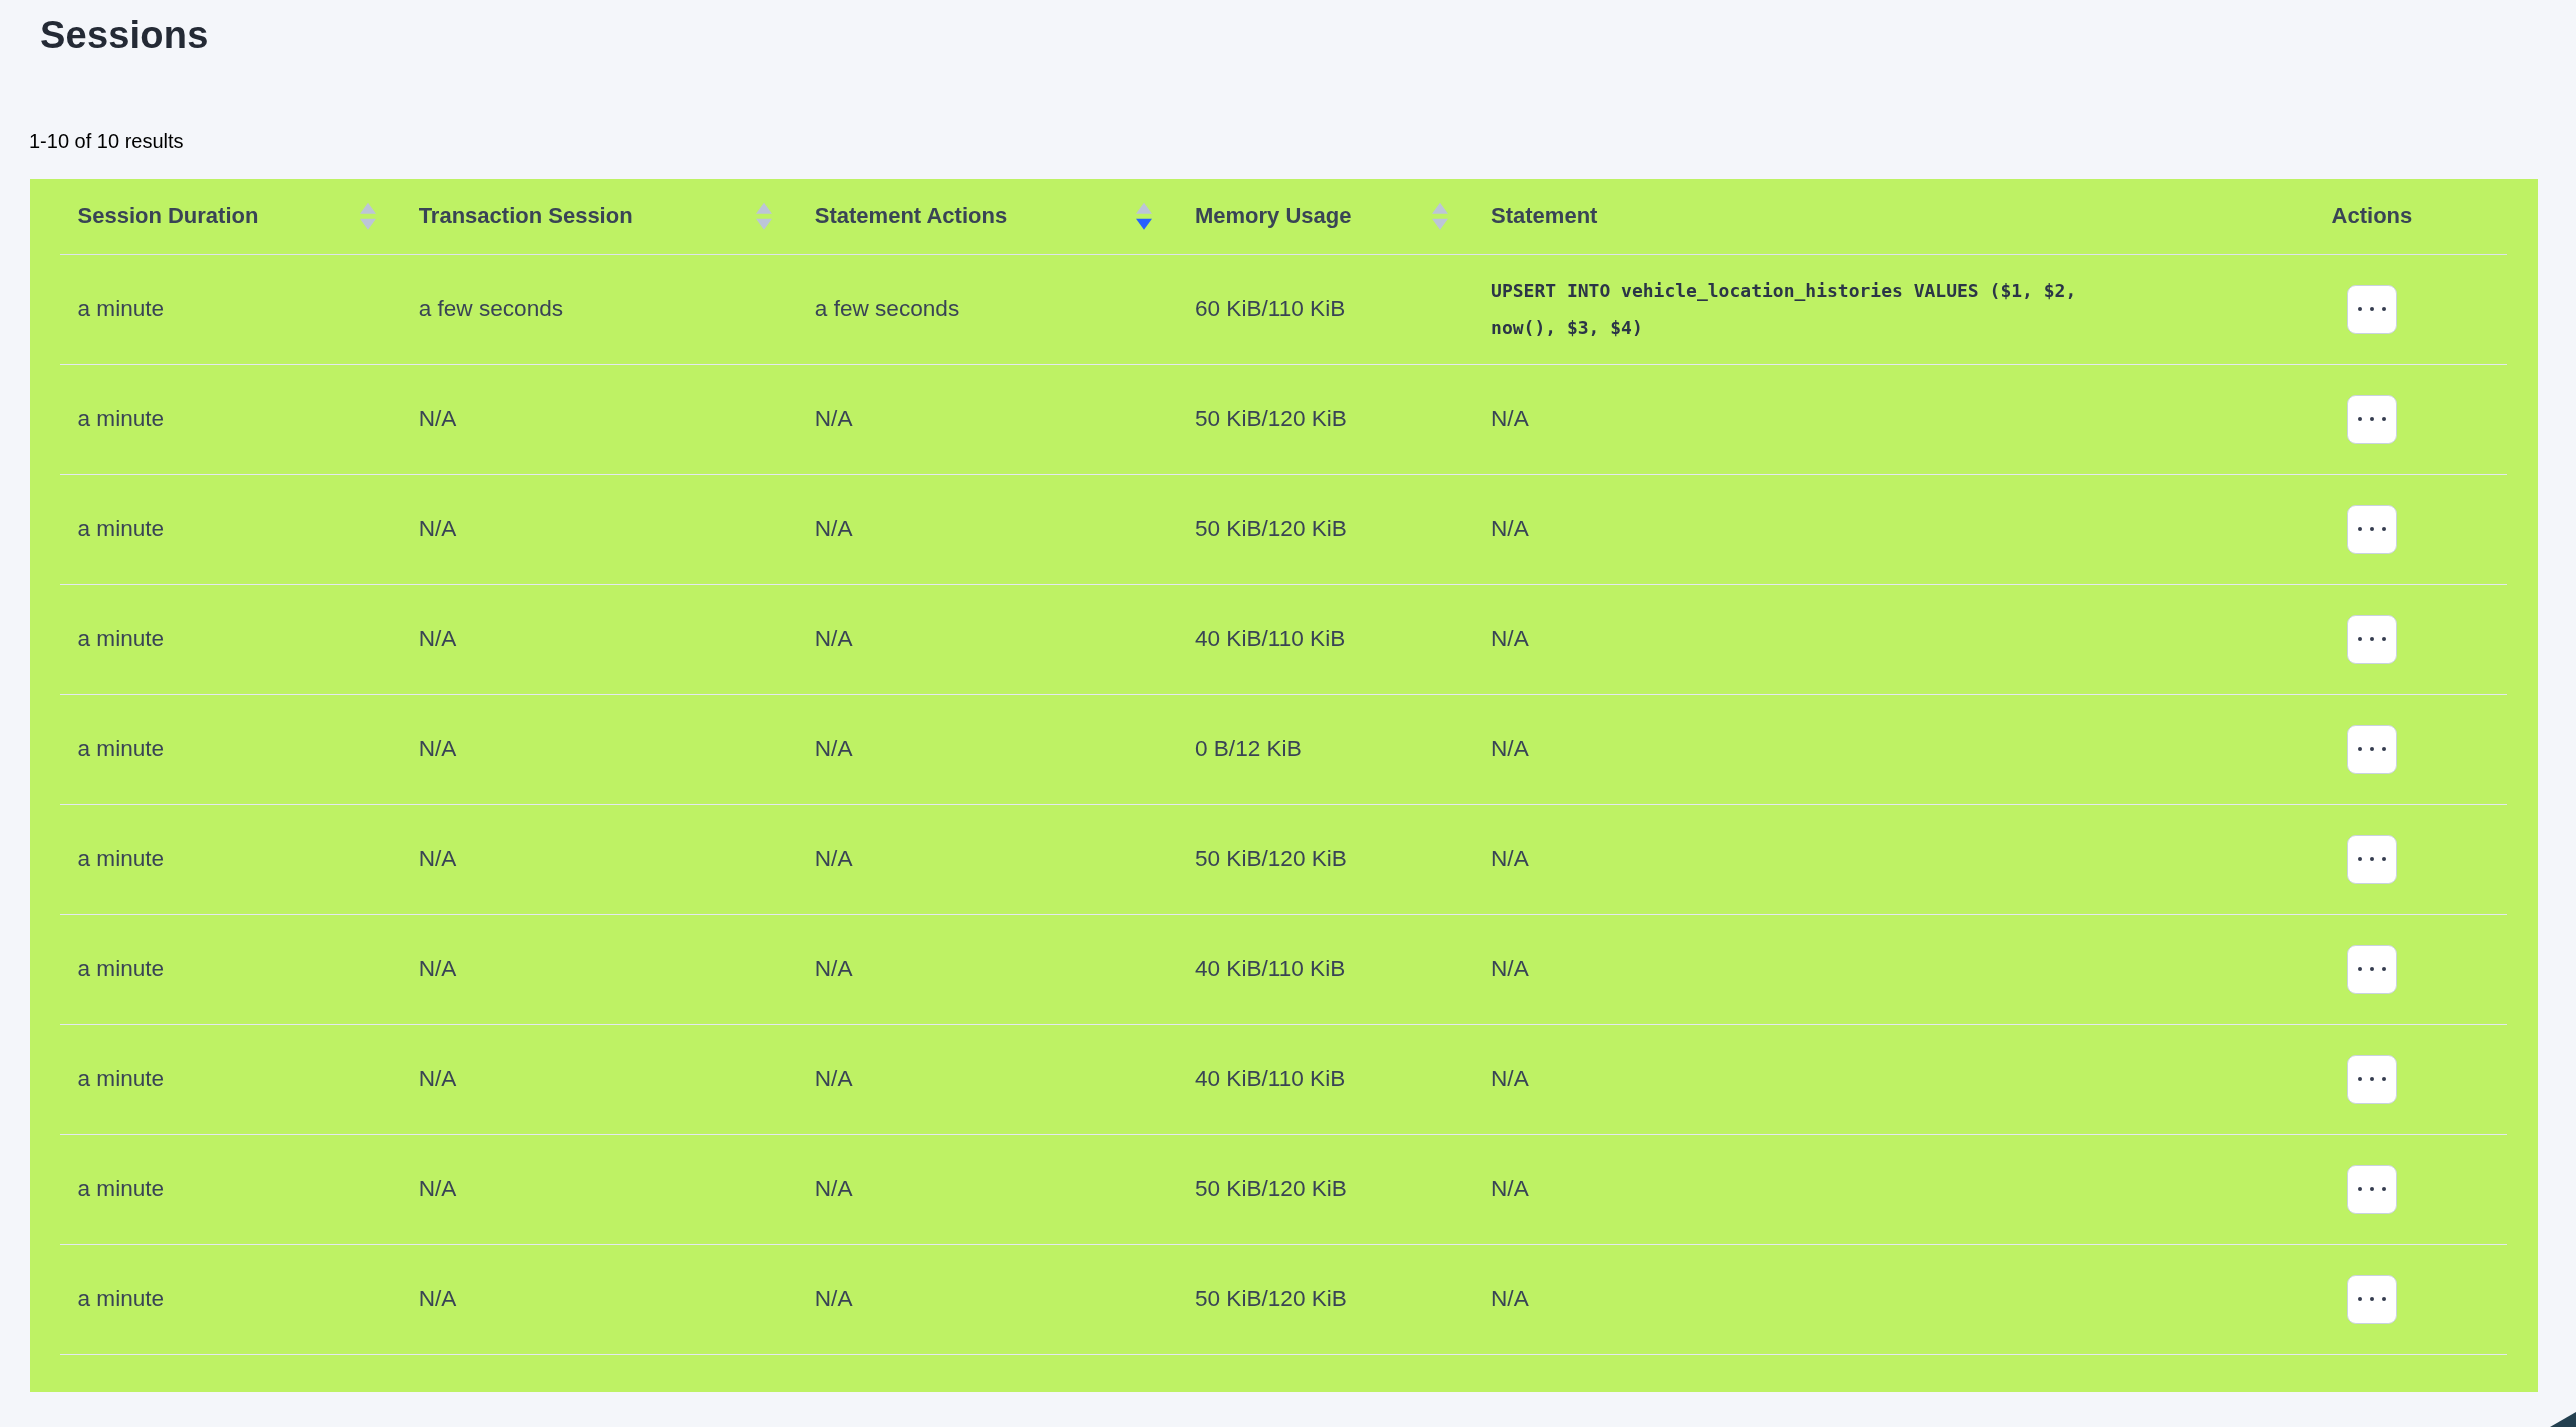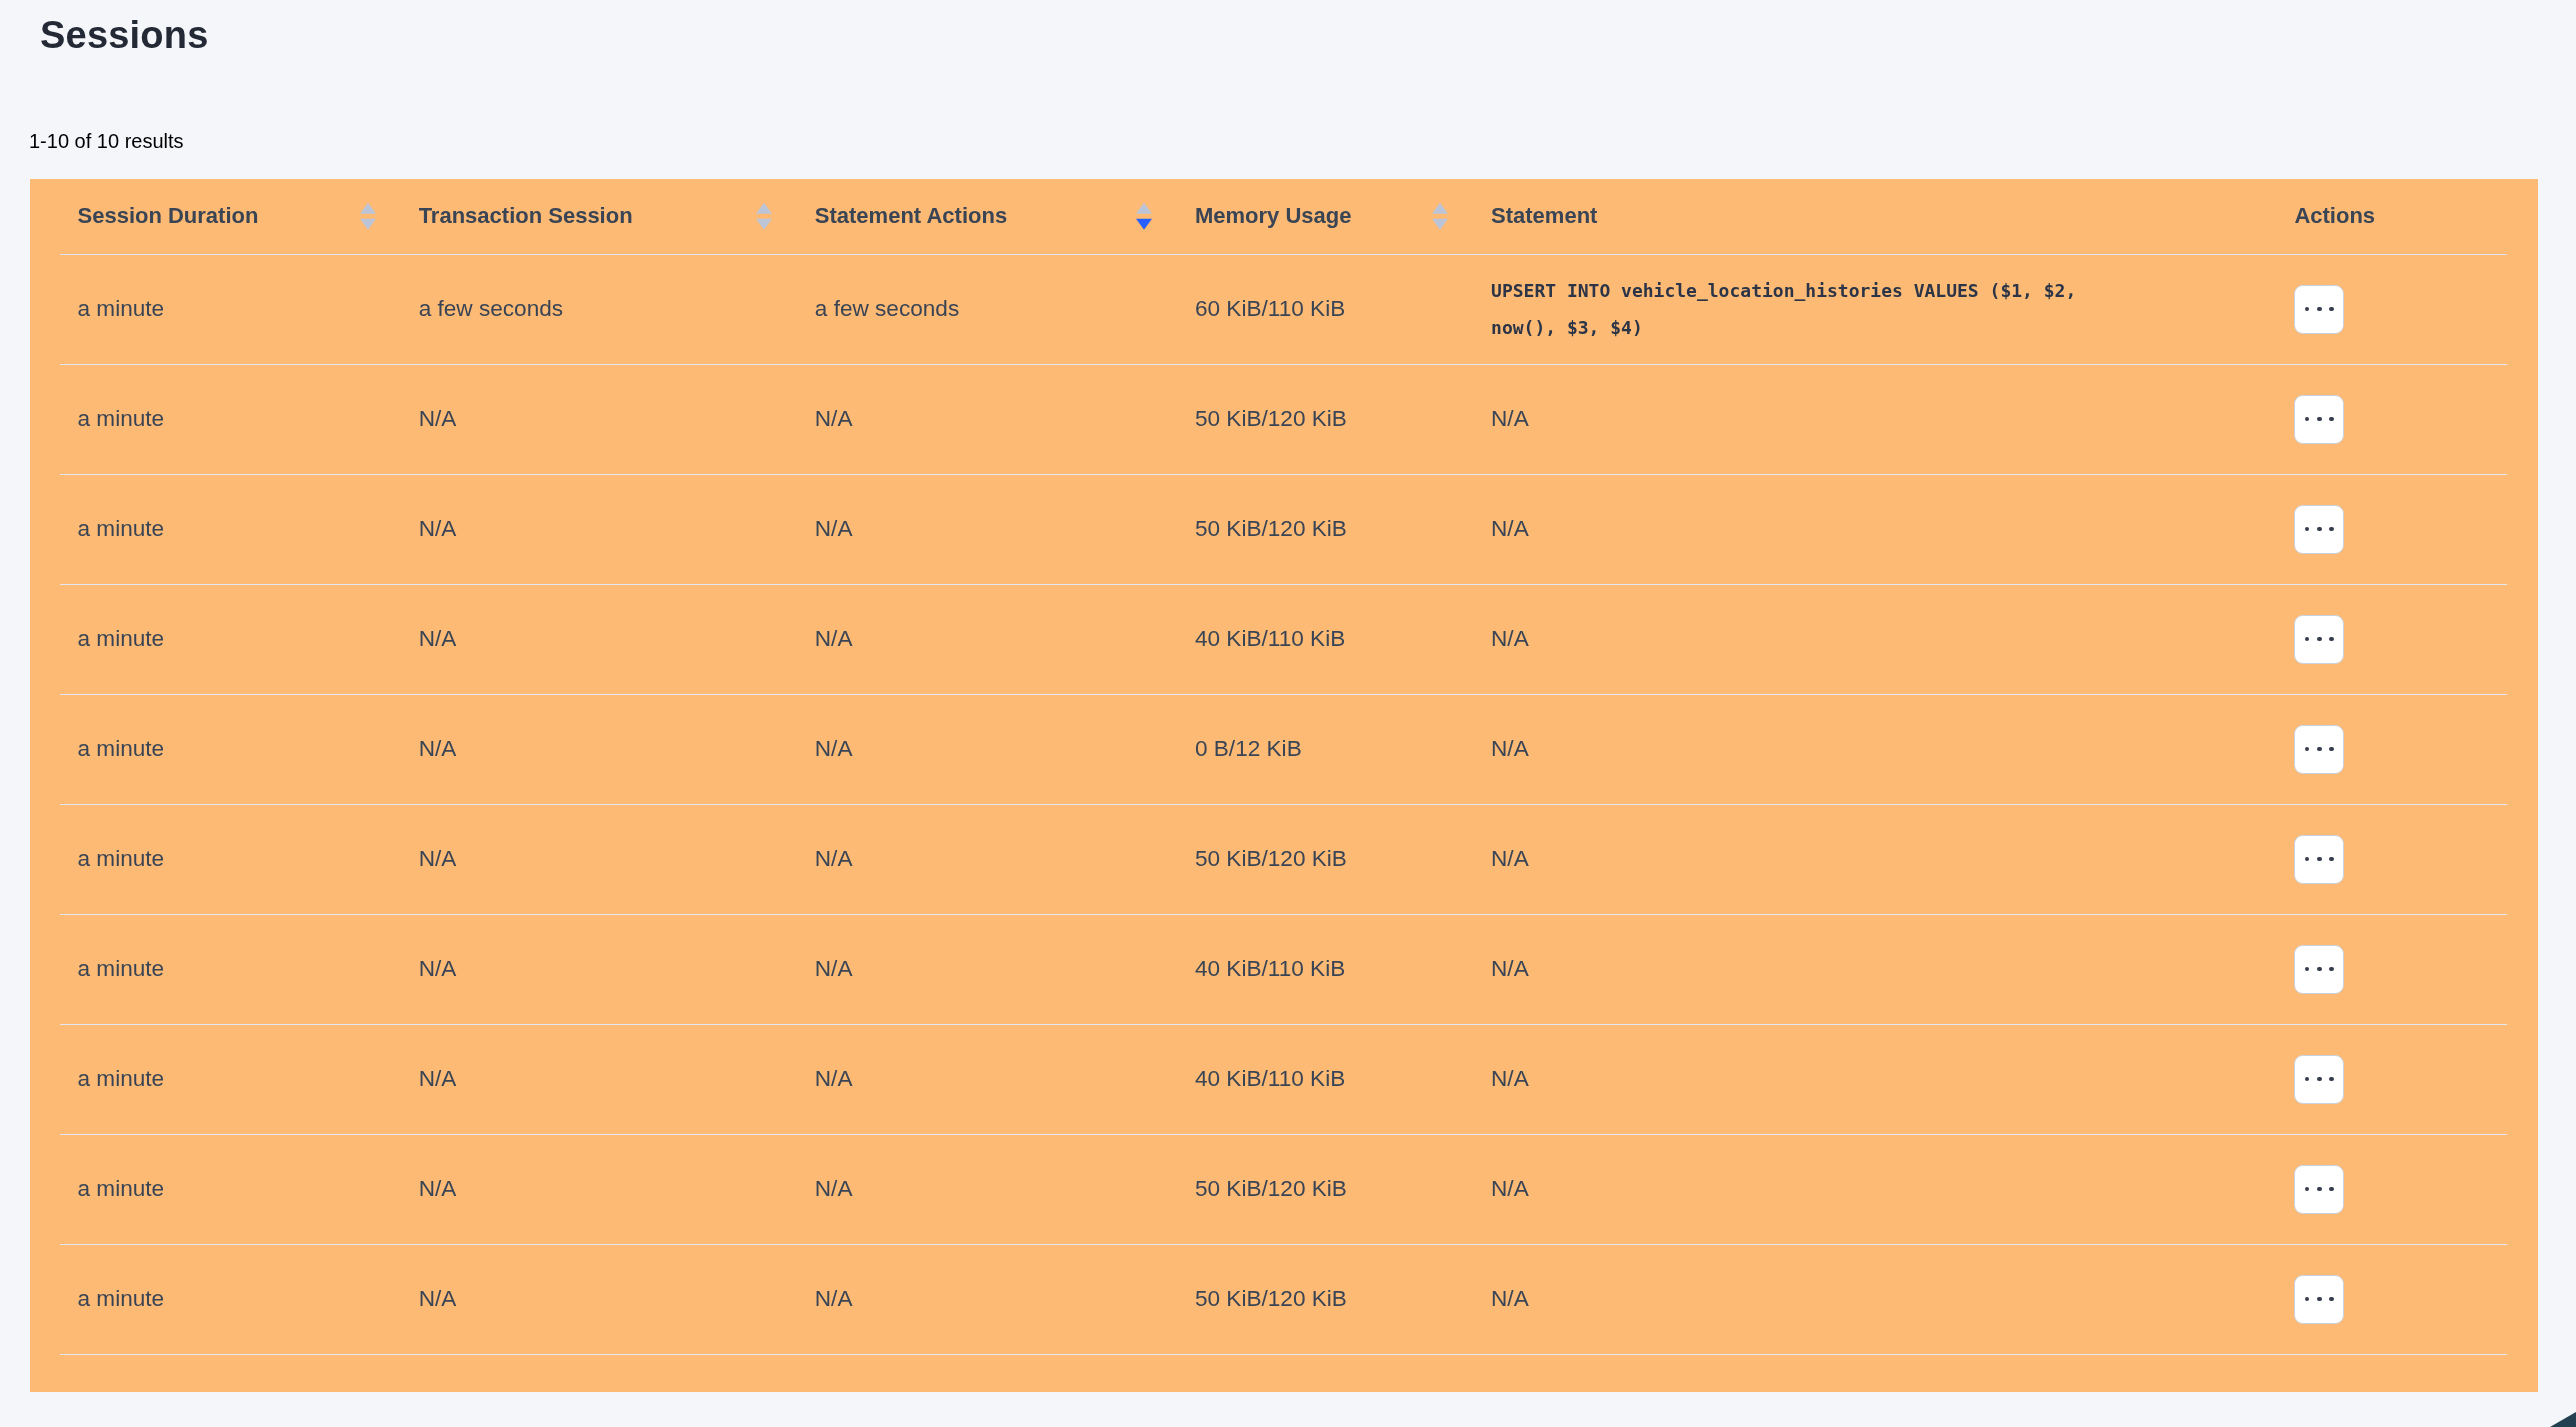--- a/index.html
+++ b/index.html
@@ -16,21 +16,21 @@
     font-size: 38px; font-weight: 600; color: #242a35;
     margin: 0; letter-spacing: 0.2px;
   }
   .results-count {
     position: absolute; left: 29px; top: 130px;
     font-size: 20px; color: #000000;
   }
   .card {
     position: absolute; left: 29.5px; top: 179px;
     width: 2508px; height: 1213px;
-    background: #fdba74;
+    background: #bef264;
   }
   table.sessions {
     border-collapse: collapse; table-layout: fixed;
     margin-left: 30px; width: 2447px;
   }
   col.c-session     { width: 359px; }
   col.c-transaction { width: 396px; }
   col.c-statementd  { width: 380px; }
   col.c-memory      { width: 296px; }
   col.c-statement   { width: 803px; }
@@ -43,21 +43,21 @@
     text-align: left; vertical-align: middle;
     position: relative; padding: 0; cursor: pointer;
   }
   tbody td {
     height: 110px;
     border-bottom: 0.9px solid #e3e8f1;
     font-size: 22.6px; color: #394455;
     vertical-align: middle; padding: 0;
   }
   .pad-first { padding-left: 18px; }
-  .th-actions, .td-actions { text-align: left; padding-right: 57px; }
+  .th-actions, .td-actions { text-align: center; padding-right: 57px; }
 
   .sort-control {
     position: absolute; right: 43px; top: 50%;
     transform: translateY(-50%);
     display: flex; flex-direction: column; align-items: center; gap: 4.3px;
   }
   .tri-up {
     width: 0; height: 0;
     border-left: 8.7px solid transparent; border-right: 8.7px solid transparent;
     border-bottom: 11.3px solid #bcc5d8;

